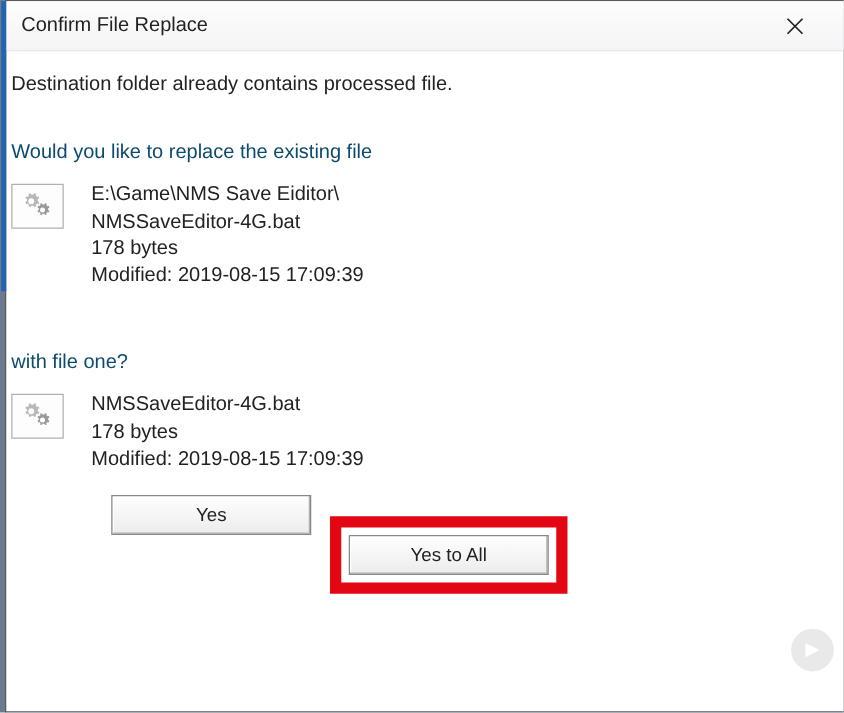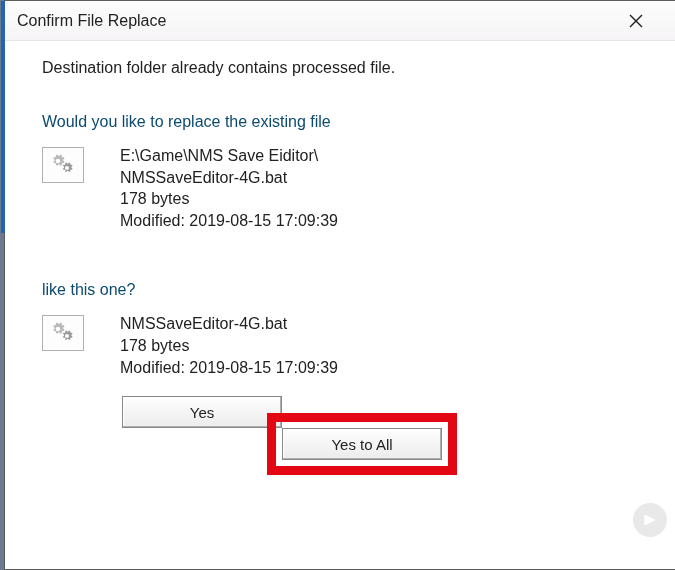--- a/index.html
+++ b/index.html
@@ -45,36 +45,36 @@
       height: 40px;
       display: flex;
       align-items: center;
       justify-content: center;
       font-size: 18px;
       color: #222;
       cursor: pointer;
     }
     .close-btn svg { width: 14px; height: 14px; }
     .content {
-      padding: 18px 20px 10px 37px;
+      padding: 18px 20px 10px 4px;
     }
     .msg1 {
       font-size: 16px;
       color: #222;
       margin-bottom: 36px;
     }
     .msg2 {
       font-size: 16px;
       color: #0c4a6e;
       margin-bottom: 14px;
     }
     .file-block {
       display: flex;
       align-items: flex-start;
-      gap: 36px;
+      gap: 22px;
       margin-bottom: 50px;
     }
     .file-block.short { margin-bottom: 18px; }
     .file-icon {
       width: 42px;
       height: 36px;
       border: 1px solid #b0b0b0;
       background: #fdfdfd;
       display: flex;
       align-items: center;
@@ -90,20 +90,21 @@
     }
     .gear.g1 { top: 6px; left: 8px; }
     .gear.g2 { top: 14px; left: 18px; width: 12px; height: 12px; fill: #9a9a9a; }
     .file-info {
       color: #222;
       font-size: 16px;
       line-height: 1.35;
     }
     .button-row {
       display: flex;
+      gap: 30px;
       margin-bottom: 16px;
       padding-left: 80px;
     }
     .btn {
       width: 160px;
       height: 32px;
       font-family: inherit;
       font-size: 15px;
       background: linear-gradient(#fefefe, #ececec);
       border: 1px solid #888;
@@ -169,21 +170,21 @@
           </svg>
       </div>
       <div class="file-info">
         <div>E:\Game\NMS Save Eiditor\</div>
         <div>NMSSaveEditor-4G.bat</div>
         <div>178 bytes</div>
         <div>Modified: 2019-08-15 17:09:39</div>
       </div>
     </div>
 
-    <div class="msg2">like this one?</div>
+    <div class="msg2">with file one?</div>
 
     <div class="file-block short">
       <div class="file-icon">
         <svg class="gear g1" viewBox="0 0 24 24">
             <path d="M12 8a4 4 0 100 8 4 4 0 000-8zm9 4l2 1-1 3-2-1a7 7 0 01-2 2l1 2-3 1-1-2h-3l-1 2-3-1 1-2a7 7 0 01-2-2l-2 1-1-3 2-1v-3l-2-1 1-3 2 1a7 7 0 012-2l-1-2 3-1 1 2h3l1-2 3 1-1 2a7 7 0 012 2l2-1 1 3-2 1v3z"></path>
           </svg>
         <svg class="gear g2" viewBox="0 0 24 24">
             <path d="M12 8a4 4 0 100 8 4 4 0 000-8zm9 4l2 1-1 3-2-1a7 7 0 01-2 2l1 2-3 1-1-2h-3l-1 2-3-1 1-2a7 7 0 01-2-2l-2 1-1-3 2-1v-3l-2-1 1-3 2 1a7 7 0 012-2l-1-2 3-1 1 2h3l1-2 3 1-1 2a7 7 0 012 2l2-1 1 3-2 1v3z"></path>
           </svg>
       </div>

